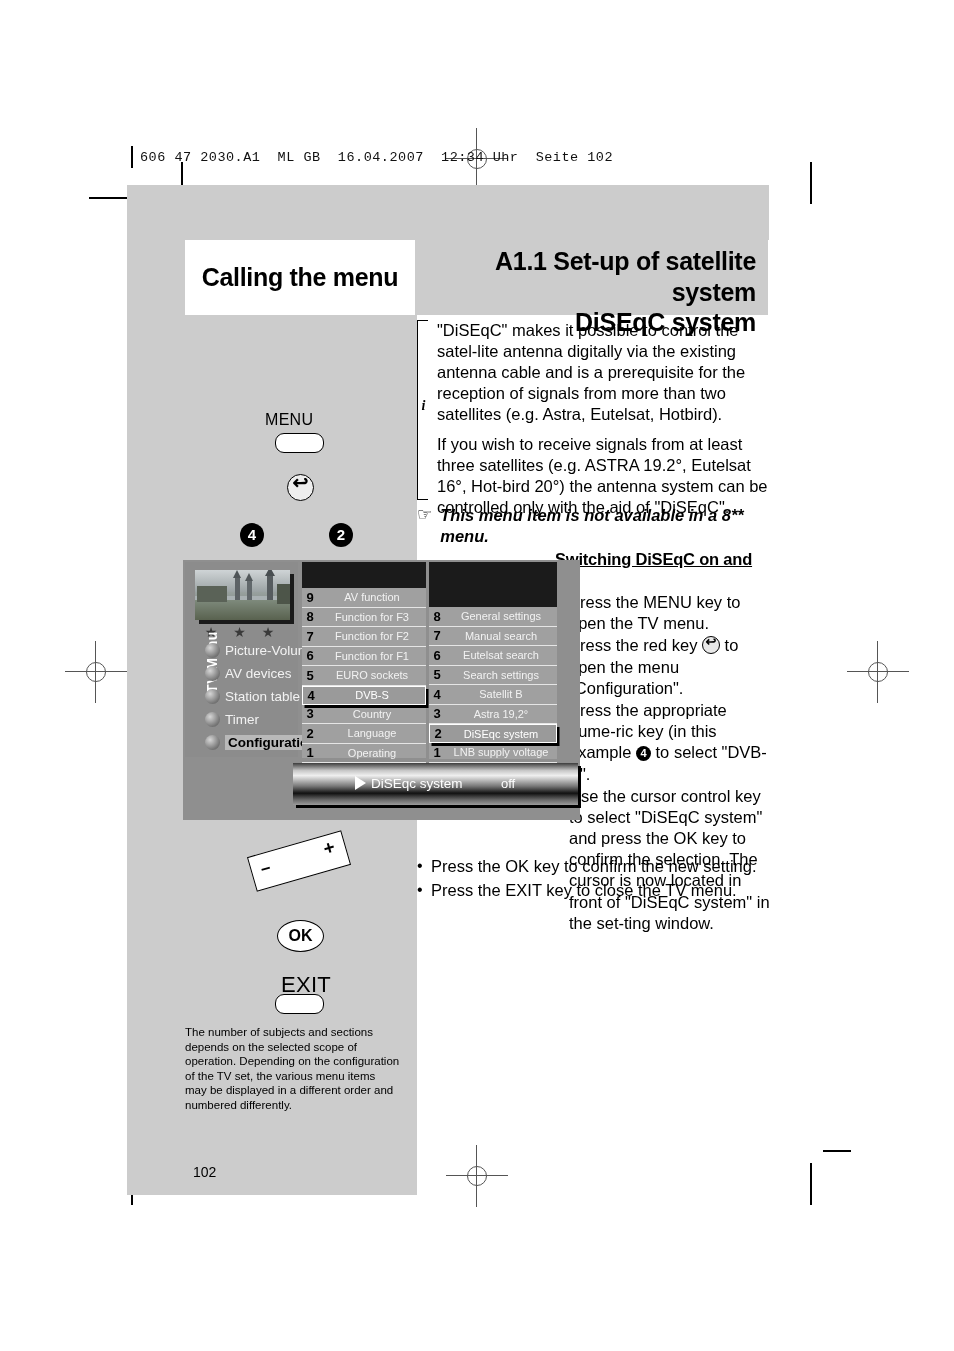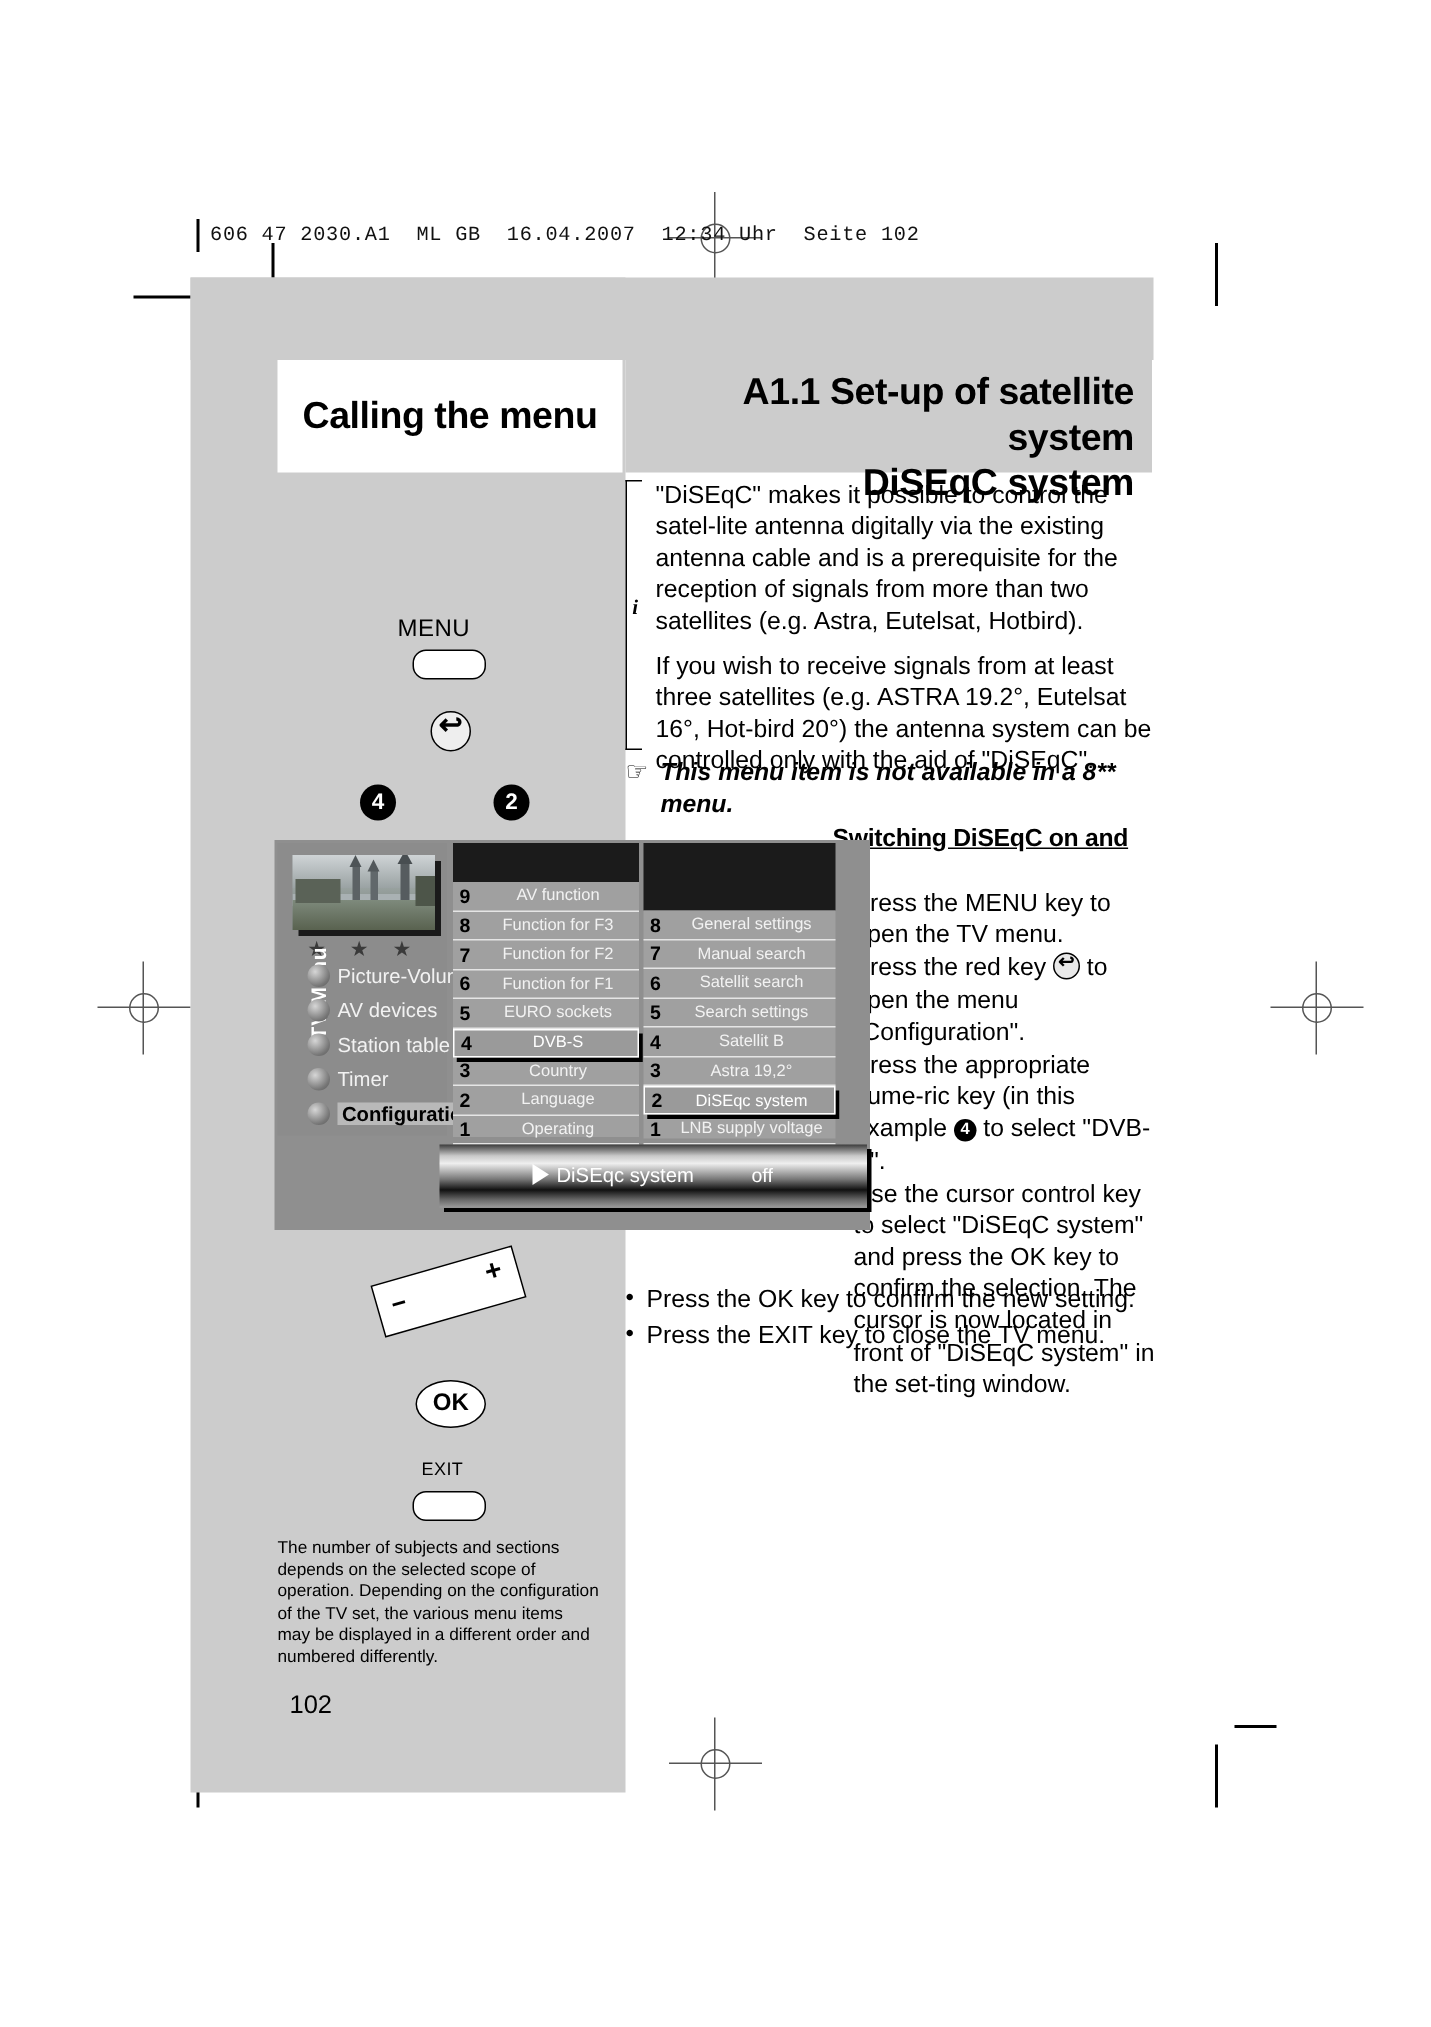--- a/index.html
+++ b/index.html
@@ -55,26 +55,26 @@
   .menulabel{position:absolute;left:265px;top:411px;font-size:16px;letter-spacing:.3px;}
   .menukey{position:absolute;left:275px;top:433px;width:47px;height:18px;background:#fff;border:1.4px solid #000;border-radius:9px;}
   .redkey{position:absolute;left:287px;top:474px;width:25px;height:25px;border-radius:50%;background:#eee;border:1.5px solid #000;}
   .redkey .arr{position:absolute;left:0;top:-4px;width:25px;text-align:center;font-size:19px;font-weight:bold;}
   .numkey{position:absolute;width:24px;height:24px;border-radius:50%;background:#000;color:#fff;font-size:15px;font-weight:bold;text-align:center;line-height:24px;}
 
   .rocker{position:absolute;left:250px;top:843px;width:96px;height:34px;background:#fff;border:1.4px solid #000;transform:rotate(-16deg);}
   .rocker .minus{position:absolute;left:9px;top:6px;font-size:17px;font-weight:bold;}
   .rocker .plus{position:absolute;right:10px;top:2px;font-size:19px;font-weight:bold;}
   .okkey{position:absolute;left:277px;top:920px;width:45px;height:30px;border:1.7px solid #000;border-radius:50%;background:#fff;text-align:center;line-height:30px;font-size:16px;font-weight:bold;}
-  .exitlabel{position:absolute;left:281px;top:972px;font-size:12px;letter-spacing:.3px;}
+  .exitlabel{position:absolute;left:281px;top:972px;font-size:22px;letter-spacing:.3px;}
   .exitkey{position:absolute;left:275px;top:994px;width:47px;height:18px;background:#fff;border:1.4px solid #000;border-radius:9px;}
 
   
   .footnote{position:absolute;left:185px;top:1025px;width:215px;font-size:11.5px;line-height:1.27;color:#000;}
-  .pagenum{position:absolute;left:193px;top:1127px;font-size:17px;}
+  .pagenum{position:absolute;left:193px;top:1164px;font-size:14px;}
 
   
   .tv{position:absolute;left:183px;top:560px;width:397px;height:260px;}
   .tv-bg{position:absolute;left:0;top:0;width:397px;height:260px;background:#8f8f8f;}
 
   .panelA{position:absolute;left:2px;top:2px;width:113px;height:195px;background:#8c8c8c;}
   .tvimg{position:absolute;left:10px;top:8px;width:95px;height:50px;background:linear-gradient(#b9c0c2,#6e7a72);overflow:hidden;border:0;}
   .tvimg .sky{position:absolute;left:0;top:0;width:95px;height:22px;background:linear-gradient(#cfd4d6,#9aa2a3);}
   .tvimg .ground{position:absolute;left:0;top:30px;width:95px;height:20px;background:linear-gradient(#7e8a7c,#59624f);}
   .tvimg .water{position:absolute;left:0;top:26px;width:95px;height:8px;background:#a9b1b3;}
@@ -299,21 +299,21 @@
     <div class="row">
         <div class="num">8</div>
         <div class="txt">General settings</div>
       </div>
     <div class="row">
         <div class="num">7</div>
         <div class="txt">Manual search</div>
       </div>
     <div class="row">
         <div class="num">6</div>
-        <div class="txt">Satellit search</div>
+        <div class="txt">Eutelsat search</div>
       </div>
     <div class="row">
         <div class="num">5</div>
         <div class="txt">Search settings</div>
       </div>
     <div class="row">
         <div class="num">4</div>
         <div class="txt">Satellit B</div>
       </div>
     <div class="row">

